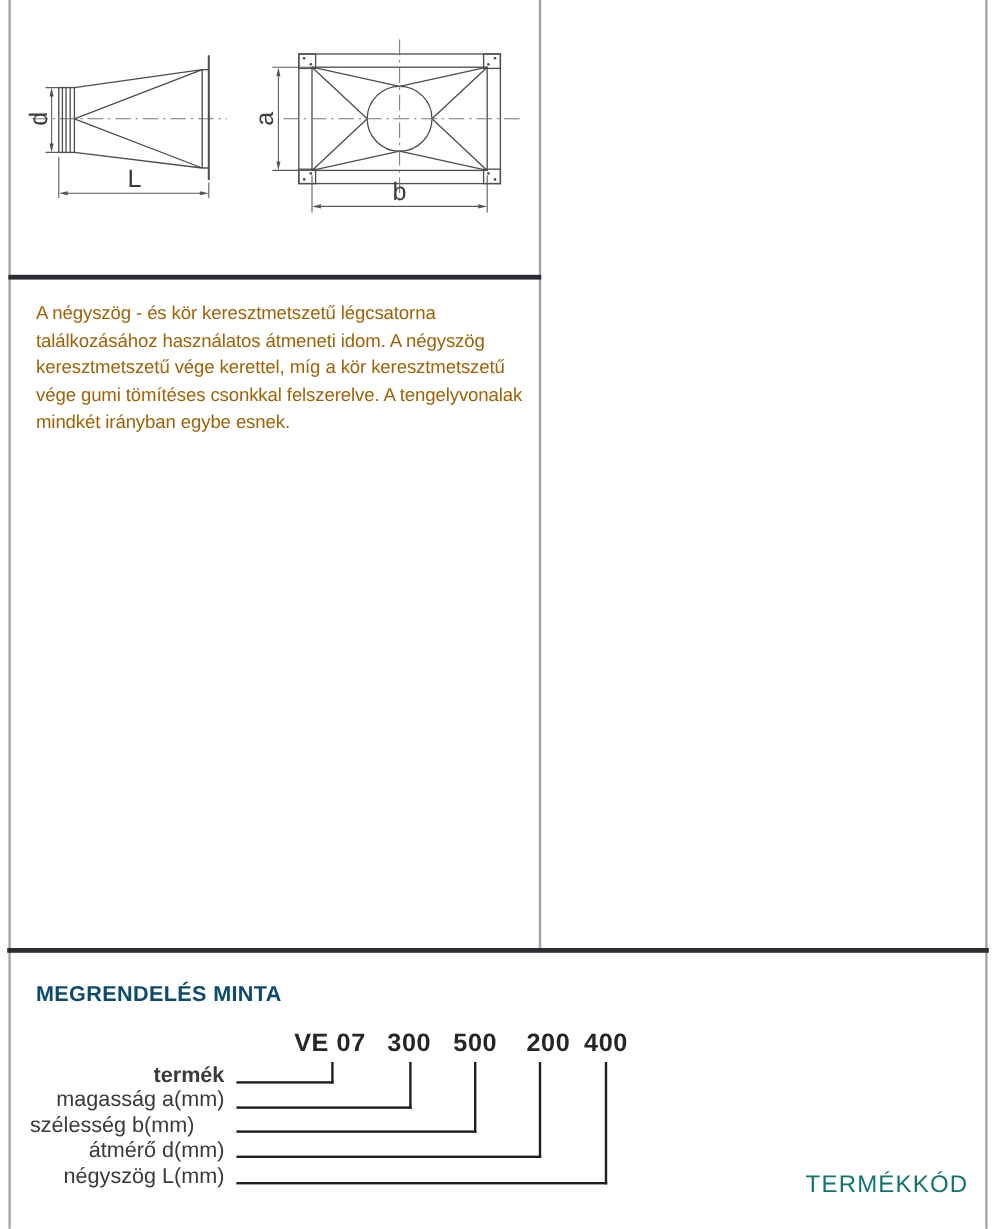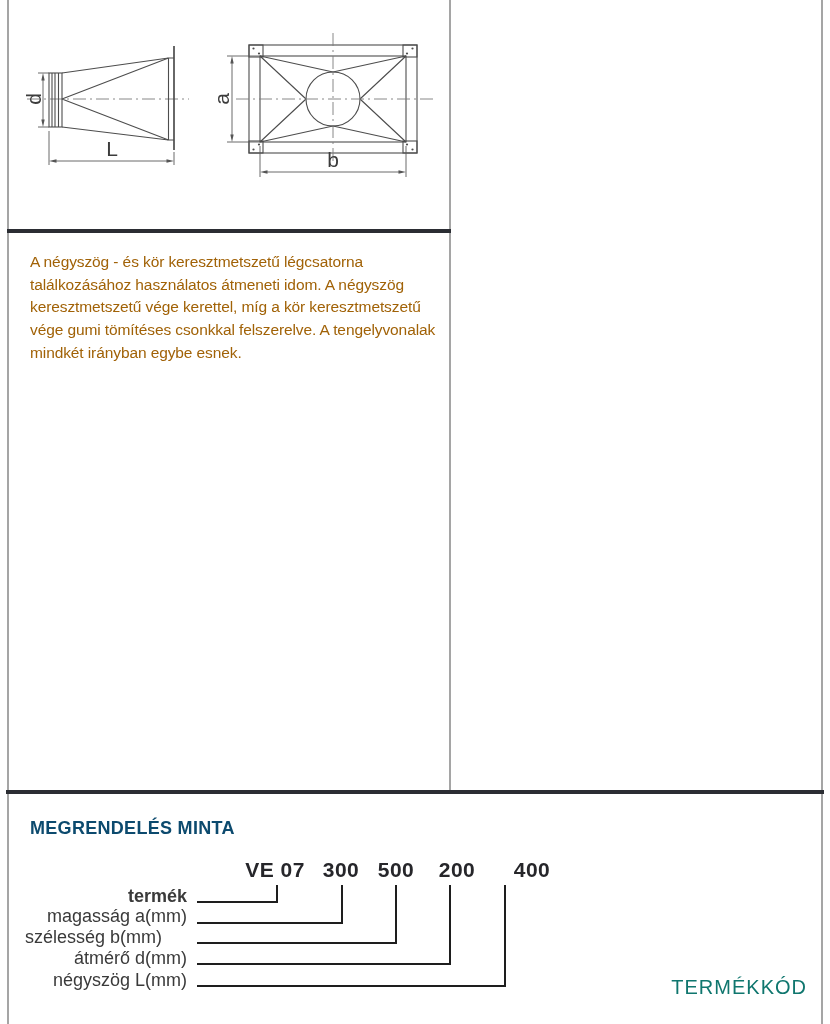--- a/index.html
+++ b/index.html
@@ -126,21 +126,21 @@
 mindkét irányban egybe esnek.</div>
 
 <div class="order-heading">MEGRENDELÉS MINTA</div>
 
 <div>
 
   <span class="code-value" style="left:235px;">VE 07</span>
   <span class="code-value" style="left:301px;">300</span>
   <span class="code-value" style="left:356px;">500</span>
   <span class="code-value" style="left:401px;margin-left:16px;">200</span>
-  <span class="code-value" style="left:492px;">400</span>
+  <span class="code-value" style="left:465px;">400</span>
 
   <div class="stub" style="left:276px;top:885px;height:18px;"></div>
   <div class="stub" style="left:341px;top:885px;height:39px;"></div>
   <div class="stub" style="left:395px;top:885px;height:59px;"></div>
   <div class="stub" style="left:449px;top:885px;height:80px;"></div>
   <div class="stub" style="left:504px;top:885px;height:102px;"></div>
 
   <div class="hline" style="top:901px;width:81px;"></div>
   <div class="hline" style="top:922px;width:146px;"></div>
   <div class="hline" style="top:942px;width:200px;"></div>

